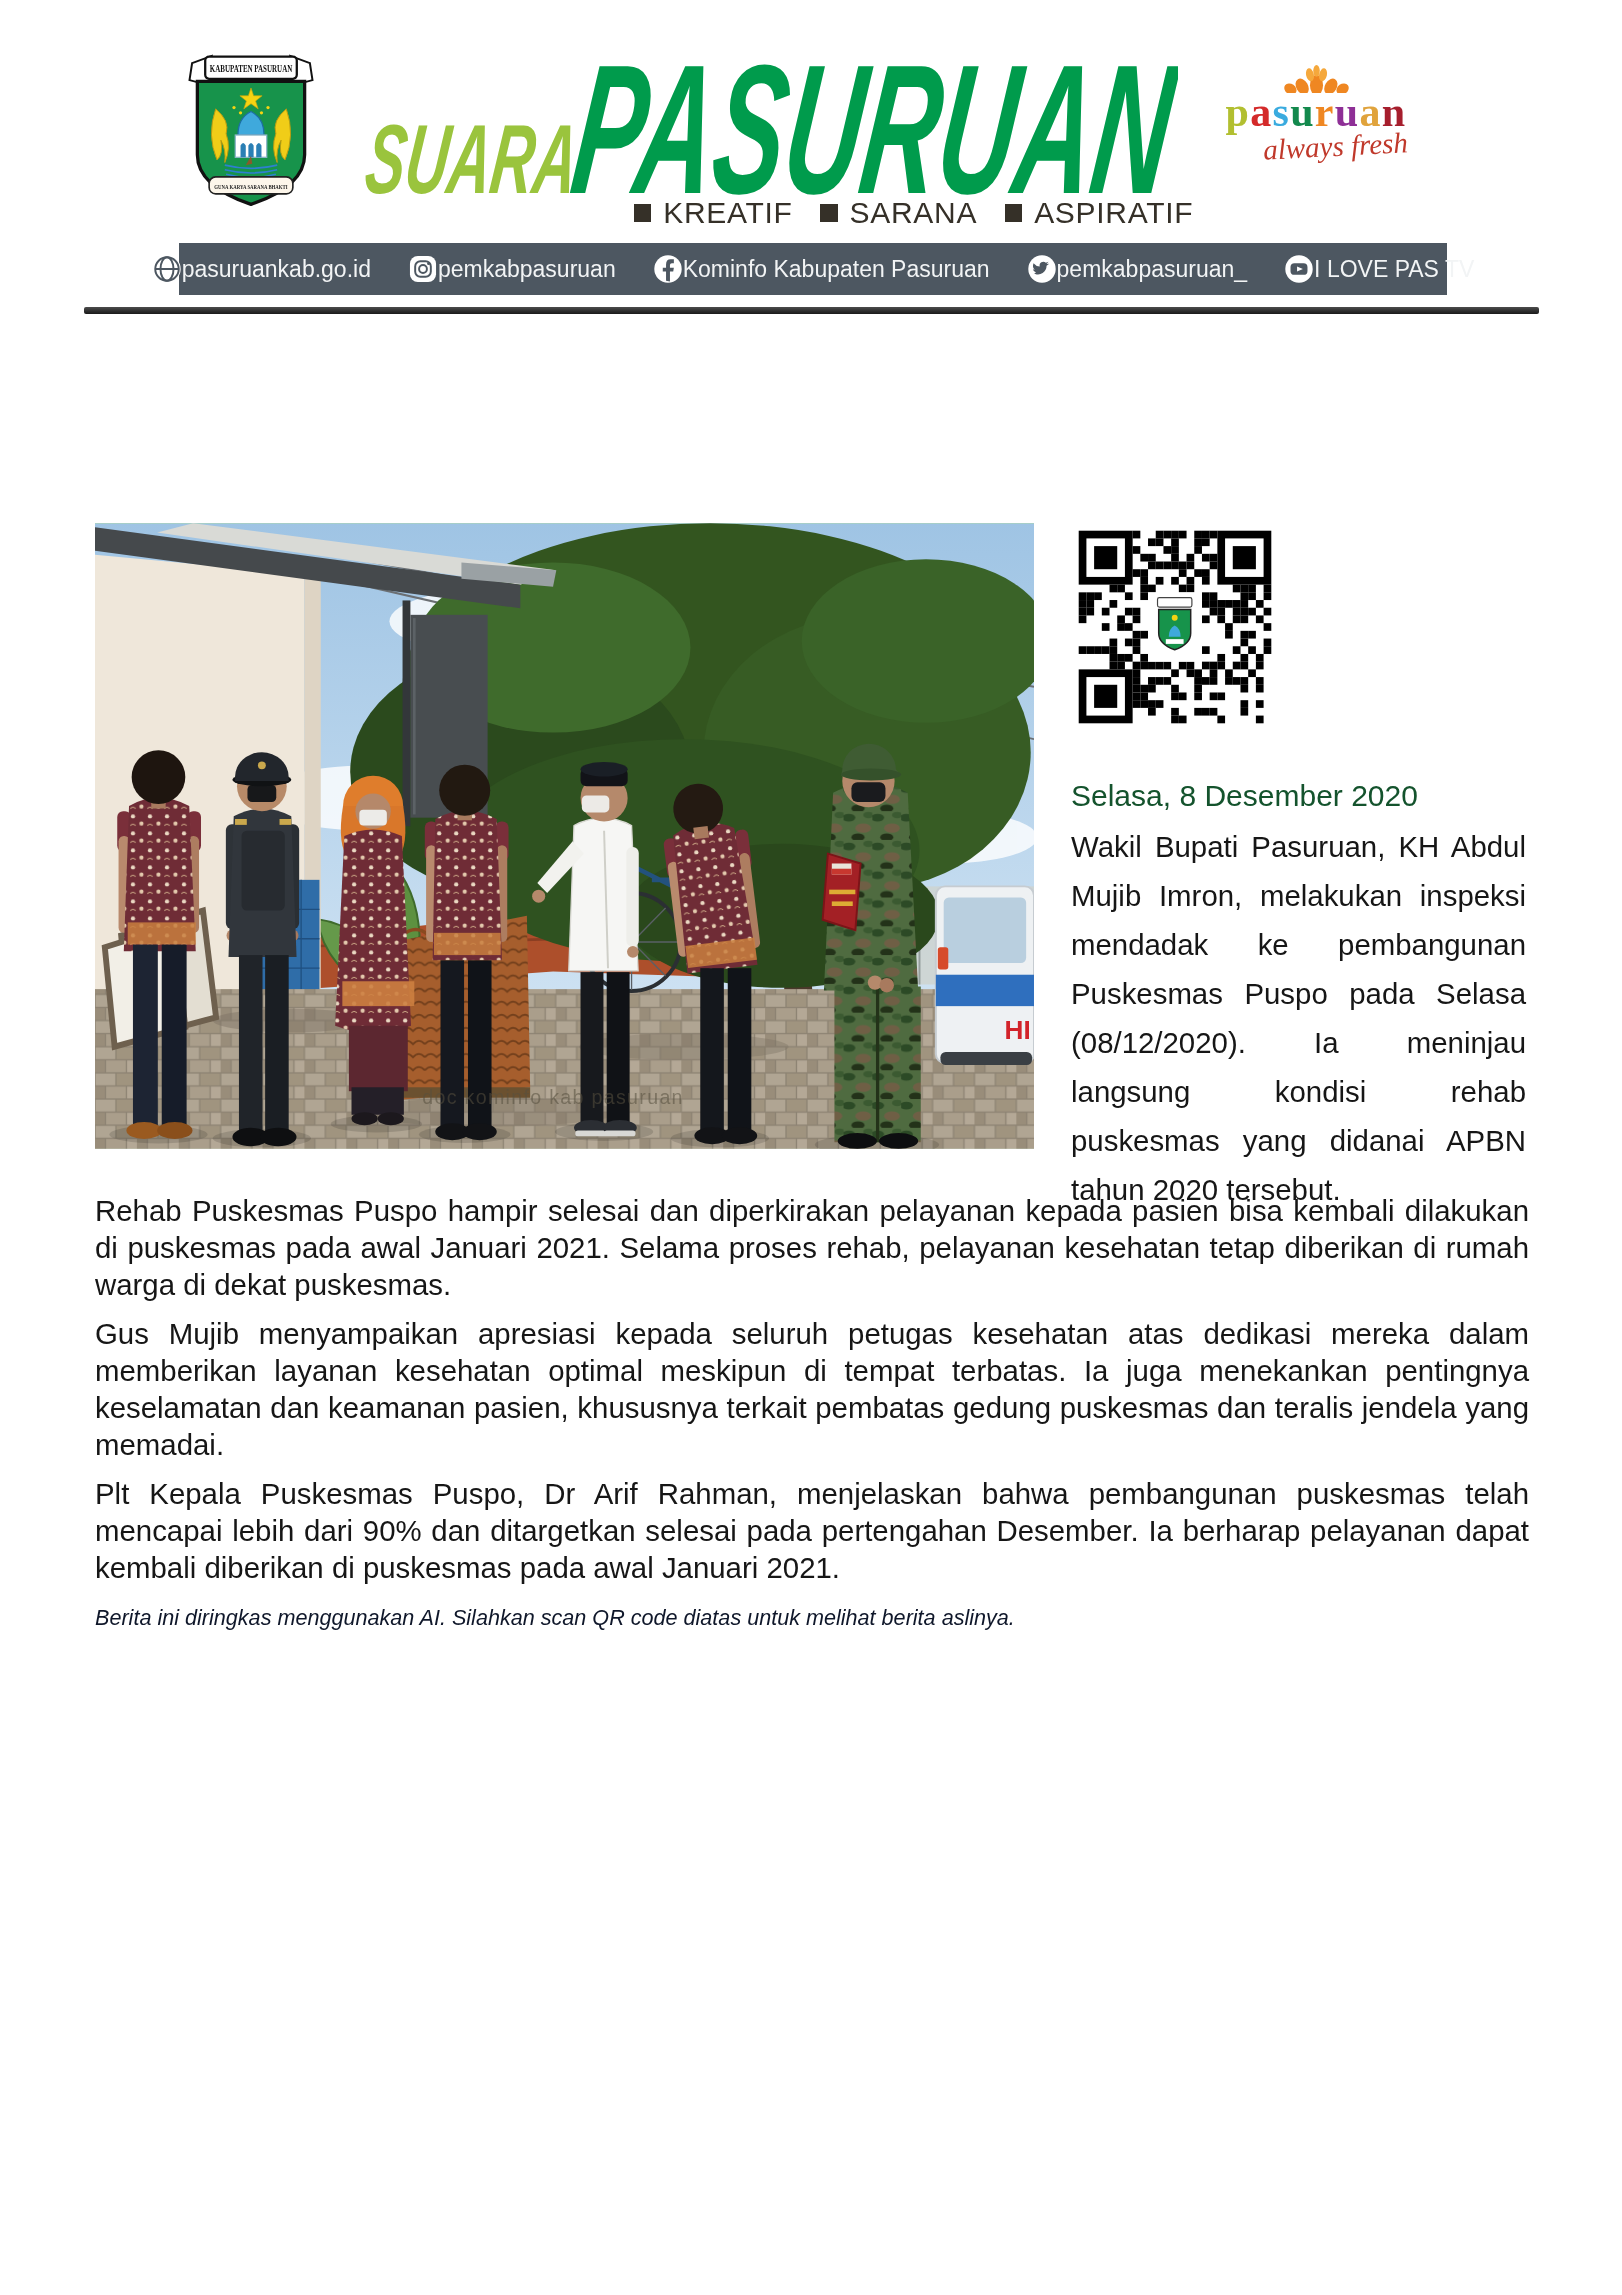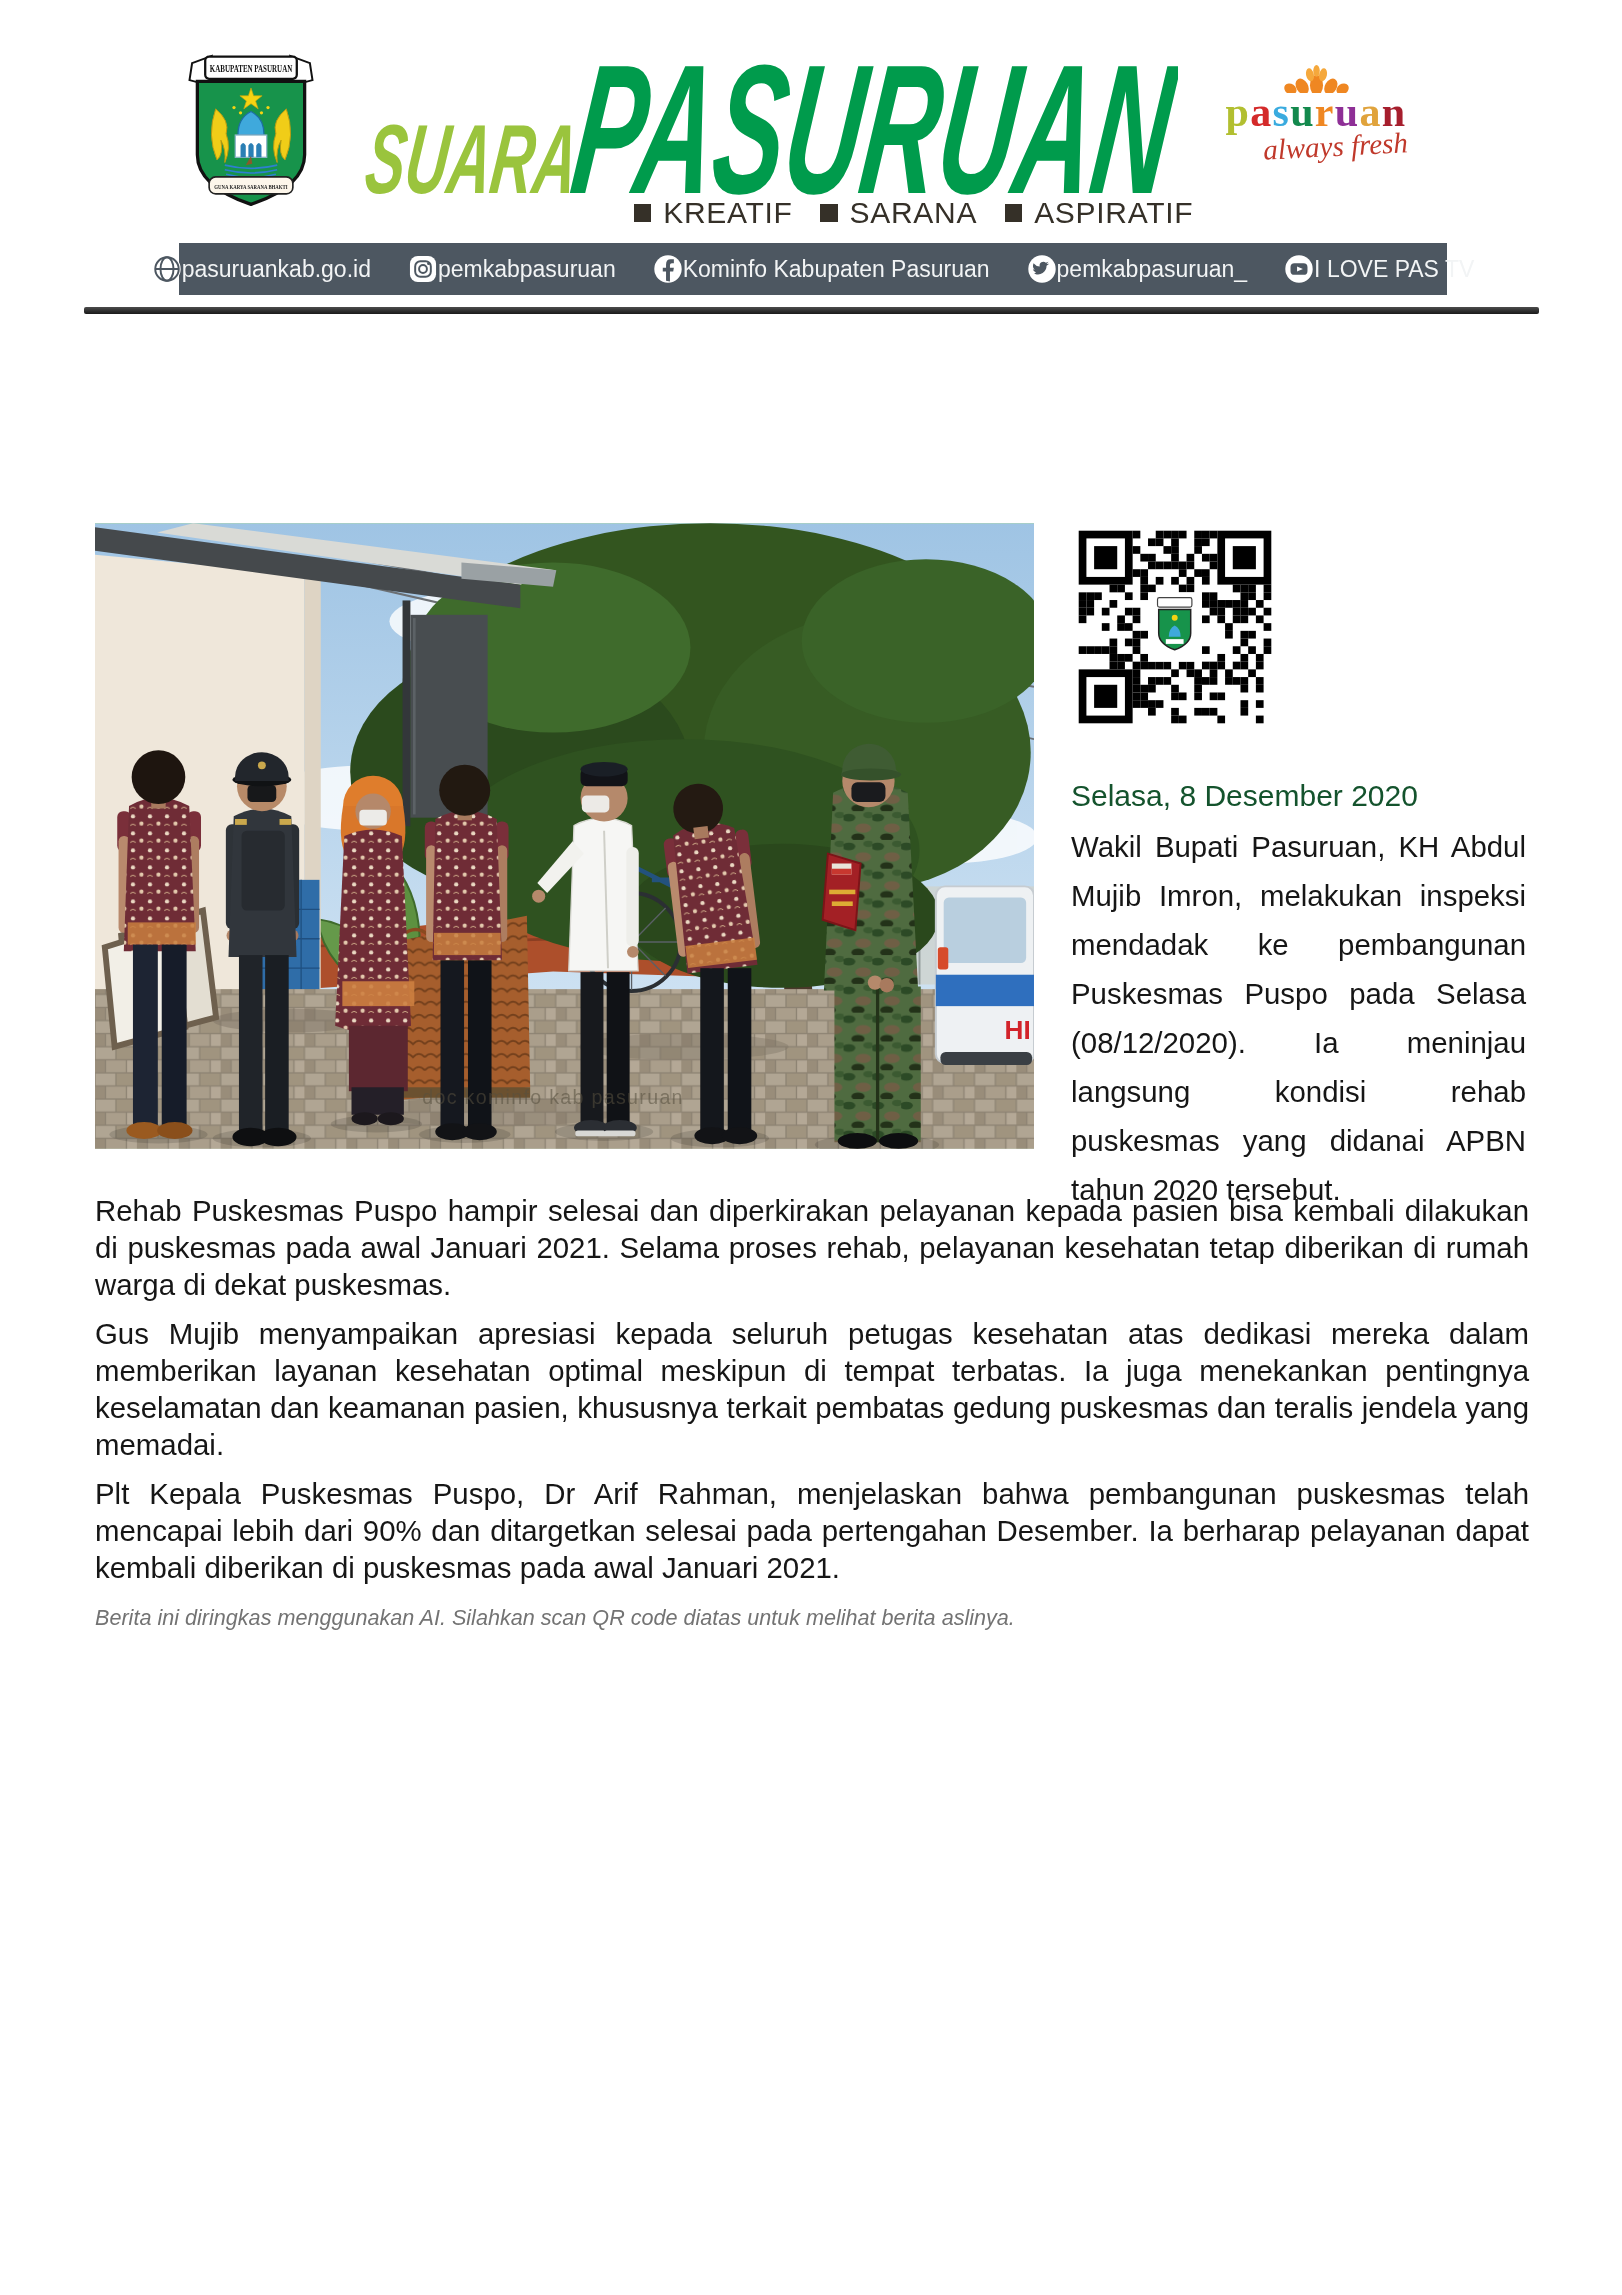--- a/index.html
+++ b/index.html
@@ -43,21 +43,21 @@
   .qr{position:absolute;left:1071px;top:523px;width:208px;height:208px;}
   .qr svg{display:block;}
 
   .date{position:absolute;left:1071px;top:779px;width:458px;font-size:30px;font-weight:normal;color:#14532d;}
   .lead{position:absolute;left:1071px;top:822px;width:455px;font-size:29.4px;line-height:49px;
         text-align:justify;color:#161616;}
 
   .article-body{position:absolute;left:95px;top:1192px;width:1434px;font-size:29.4px;line-height:37px;
                 text-align:justify;color:#161616;}
   .article-body p{margin:0 0 11.8px 0;}
-  .footer-note{margin-top:13px;font-size:21.6px;font-style:italic;color:#737373;text-align:left;}
+  .footer-note{margin-top:13px;font-size:21.6px;font-style:italic;color:#0f172a;text-align:left;}
 </style>
 </head>
 <body>
 
 <div class="page">
 
   <svg class="crest" viewBox="0 0 200 240">
     <polygon points="10,20 40,9 36,54 6,46" fill="#ffffff" stroke="#111" stroke-width="3"></polygon>
     <polygon points="190,20 160,9 164,54 194,46" fill="#ffffff" stroke="#111" stroke-width="3"></polygon>
     <rect x="30" y="10" width="140" height="34" rx="6" fill="#ffffff" stroke="#111" stroke-width="3.5"></rect>

